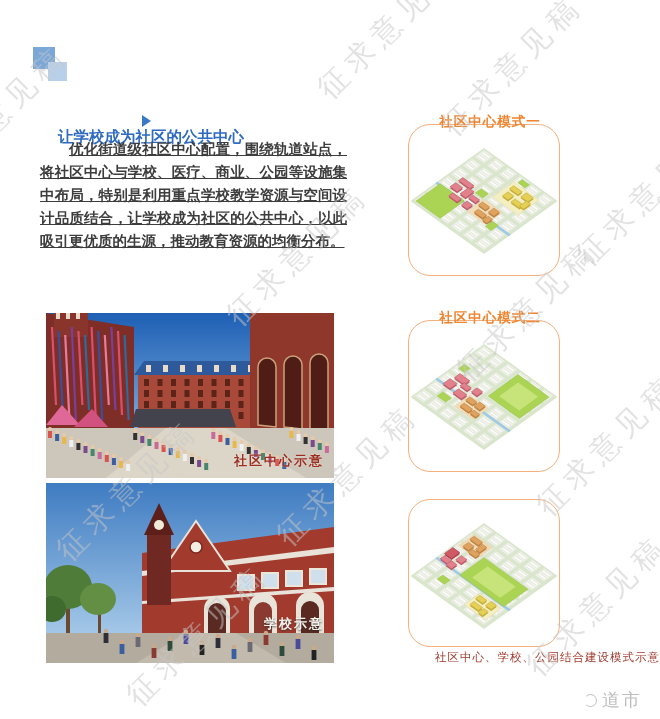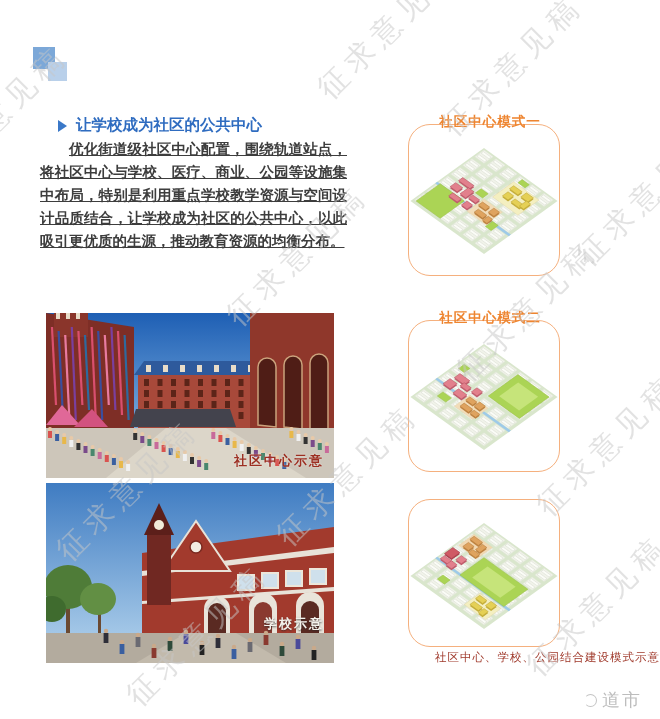--- a/index.html
+++ b/index.html
@@ -13,21 +13,21 @@
 
   
   .deco-sq{position:absolute;z-index:1;}
   .sq1{left:33px;top:47px;width:22px;height:22px;background:#7ca8d8;}
   .sq2{left:48px;top:62px;width:19px;height:19px;background:#b9d0ea;}
   .page-title{position:absolute;left:55px;top:51px;z-index:2;margin:0;
       font-size:21px;font-weight:bold;letter-spacing:1px;color:#4f86c6;}
 
   
   .subheading{position:absolute;left:58px;top:115px;display:flex;align-items:center;
-      font-size:15.5px;font-weight:bold;color:#2f6cc0;z-index:2;}
+      font-size:15.5px;font-weight:bold;color:#2f6cc0;z-index:2;flex-direction:column;}
   .arrow-icon{width:0;height:0;border-left:9px solid #3a78c8;border-top:6px solid transparent;
       border-bottom:6px solid transparent;margin-right:9px;}
   .body-text{position:absolute;left:40px;top:138px;width:307px;margin:0;z-index:2;
       font-size:14.5px;line-height:23px;color:#3d3d3d;text-align:justify;text-indent:2em;
       font-weight:bold;text-decoration:underline;}
 
   .photo{position:absolute;left:46px;z-index:1;line-height:0;}
   .photo svg{display:block;}
   .photo1{top:313px;width:288px;height:165px;}
   .photo2{top:483px;width:288px;height:156px;text-decoration:underline;}

